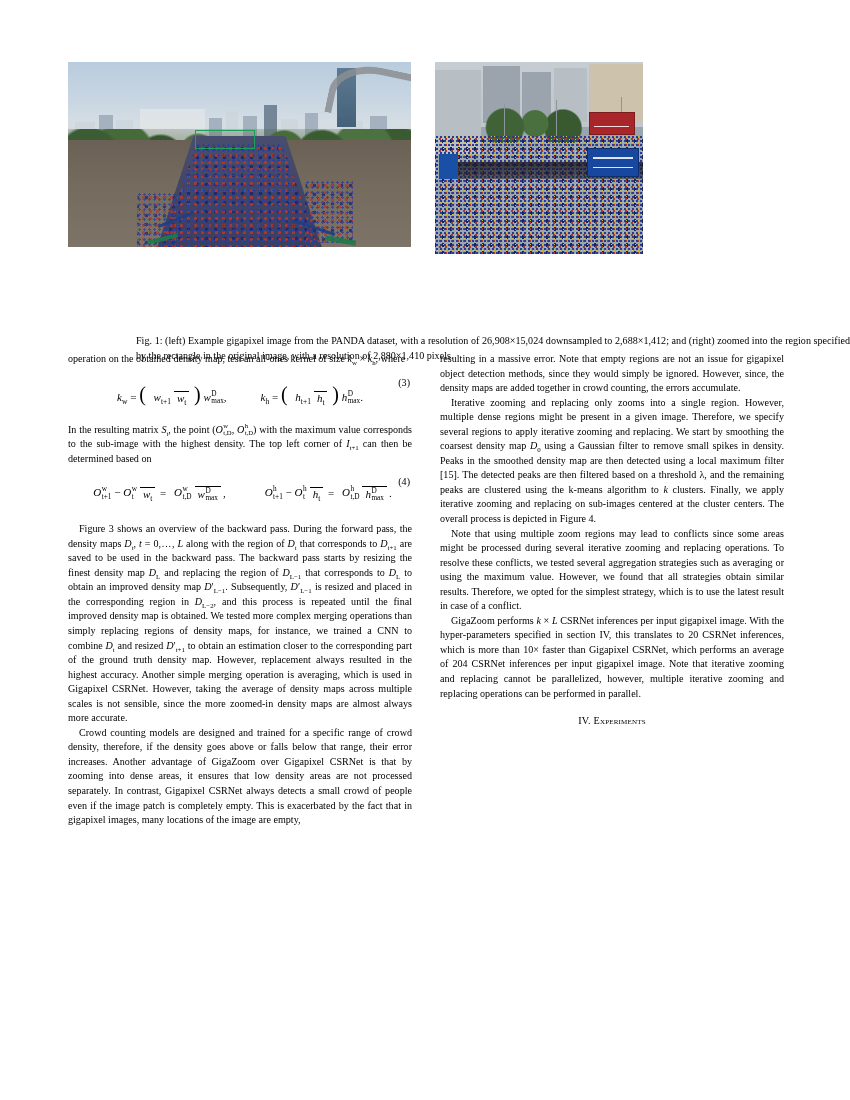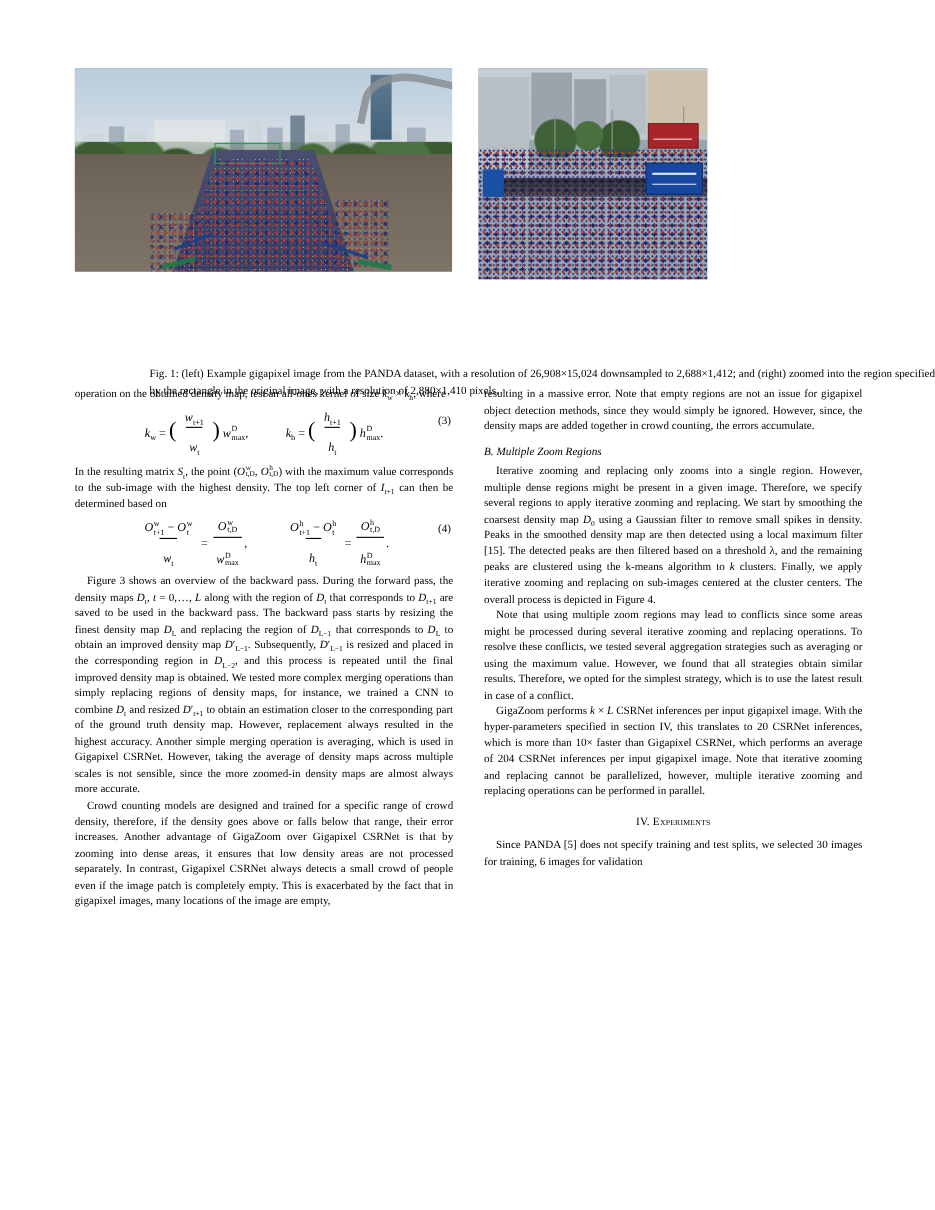--- a/index.html
+++ b/index.html
@@ -280,28 +280,28 @@
     gap: 34px;
     font-size: 11px;
   }
   .eq .eq-num {
     position: absolute;
     right: 2px;
     font-size: 10.1px;
   }
   .frac {
     display: inline-flex;
-    flex-direction: column;
+    flex-direction: row;
     align-items: center;
     vertical-align: middle;
     line-height: 1.08;
     margin: 0 2px;
   }
   .frac .num { padding: 0 3px 1px 3px; }
-  .frac .den { padding: 13px 3px 0 3px; border-top: 1px solid #000; }
+  .frac .den { padding: 1px 3px 0 3px; border-top: 1px solid #000; }
   .paren {
     display: inline-flex;
     align-items: center;
     font-size: 20px;
     font-weight: 300;
     line-height: 1;
   }
   .mi { font-style: italic; }
   sub, sup { font-size: 68%; line-height: 0; }
   .sub-sup {
@@ -500,33 +500,31 @@
         Figure 3 shows an overview of the backward pass. During the forward pass, the density maps <span class="mi">D</span><sub>t</sub>, <span class="mi">t</span> = 0, . . . , <span class="mi">L</span> along with the region of <span class="mi">D</span><sub>t</sub> that corresponds to <span class="mi">D</span><sub>t+1</sub> are saved to be used in the backward pass. The backward pass starts by resizing the finest density map <span class="mi">D</span><sub>L</sub> and replacing the region of <span class="mi">D</span><sub>L−1</sub> that corresponds to <span class="mi">D</span><sub>L</sub> to obtain an improved density map <span class="mi">D</span>′<sub>L−1</sub>. Subsequently, <span class="mi">D</span>′<sub>L−1</sub> is resized and placed in the corresponding region in <span class="mi">D</span><sub>L−2</sub>, and this process is repeated until the final improved density map is obtained. We tested more complex merging operations than simply replacing regions of density maps, for instance, we trained a CNN to combine <span class="mi">D</span><sub>t</sub> and resized <span class="mi">D</span>′<sub>t+1</sub> to obtain an estimation closer to the corresponding part of the ground truth density map. However, replacement always resulted in the highest accuracy. Another simple merging operation is averaging, which is used in Gigapixel CSRNet. However, taking the average of density maps across multiple scales is not sensible, since the more zoomed-in density maps are almost always more accurate.
       </p>
 
       <p>Crowd counting models are designed and trained for a specific range of crowd density, therefore, if the density goes above or falls below that range, their error increases. Another advantage of GigaZoom over Gigapixel CSRNet is that by zooming into dense areas, it ensures that low density areas are not processed separately. In contrast, Gigapixel CSRNet always detects a small crowd of people even if the image patch is completely empty. This is exacerbated by the fact that in gigapixel images, many locations of the image are empty,</p>
     </div>
 
     <div class="col">
 
       <p class="noindent">resulting in a massive error. Note that empty regions are not an issue for gigapixel object detection methods, since they would simply be ignored. However, since, the density maps are added together in crowd counting, the errors accumulate.</p>
 
-      <div class="head-sub">B. Multiple Zoom Regions</div>
 
       <p>
         Iterative zooming and replacing only zooms into a single region. However, multiple dense regions might be present in a given image. Therefore, we specify several regions to apply iterative zooming and replacing. We start by smoothing the coarsest density map <span class="mi">D</span><sub>0</sub> using a Gaussian filter to remove small spikes in density. Peaks in the smoothed density map are then detected using a local maximum filter [15]. The detected peaks are then filtered based on a threshold λ, and the remaining peaks are clustered using the k-means algorithm to <span class="mi">k</span> clusters. Finally, we apply iterative zooming and replacing on sub-images centered at the cluster centers. The overall process is depicted in Figure 4.
       </p>
 
       <p>Note that using multiple zoom regions may lead to conflicts since some areas might be processed during several iterative zooming and replacing operations. To resolve these conflicts, we tested several aggregation strategies such as averaging or using the maximum value. However, we found that all strategies obtain similar results. Therefore, we opted for the simplest strategy, which is to use the latest result in case of a conflict.</p>
 
       <p>
         GigaZoom performs <span class="mi">k</span> × <span class="mi">L</span> CSRNet inferences per input gigapixel image. With the hyper-parameters specified in section IV, this translates to 20 CSRNet inferences, which is more than 10× faster than Gigapixel CSRNet, which performs an average of 204 CSRNet inferences per input gigapixel image. Note that iterative zooming and replacing cannot be parallelized, however, multiple iterative zooming and replacing operations can be performed in parallel.
       </p>
 
       <div class="head-section">IV. Experiments</div>
 
 
-      <p>Since PANDA [5] does not specify training and test splits, we selected 30 images for training, 6 images for validation</p>
     </div>
 
   </div>
 
 </div>
 
 </body></html>

